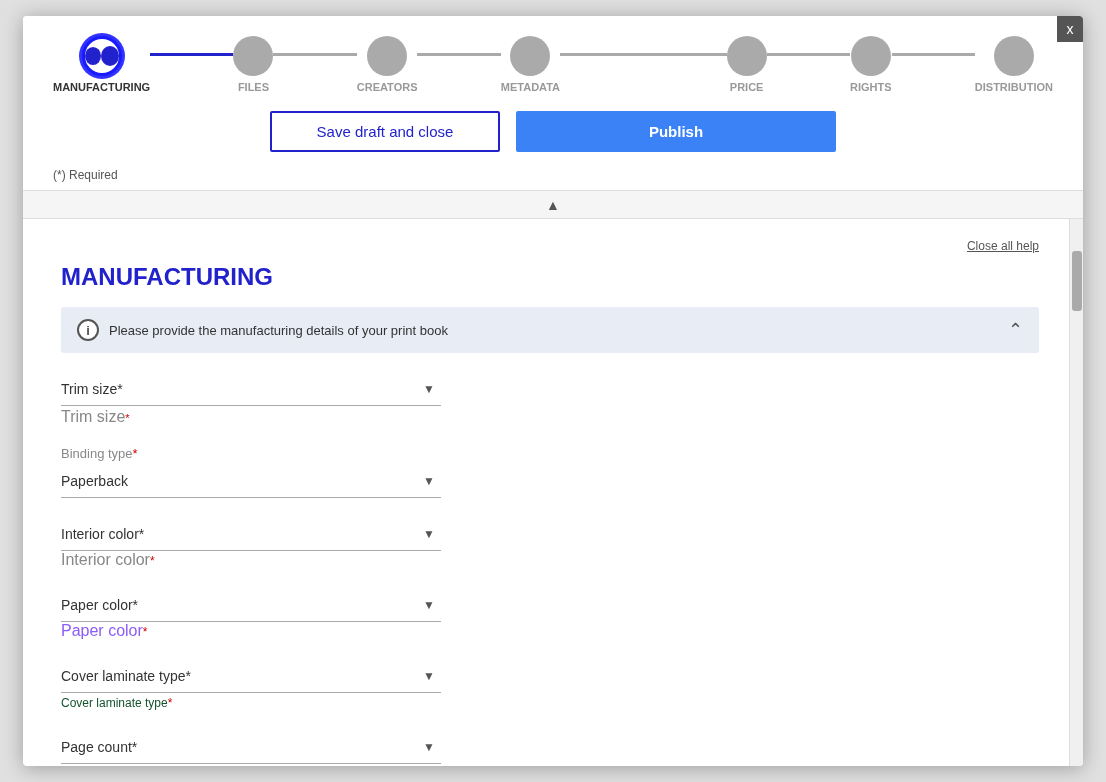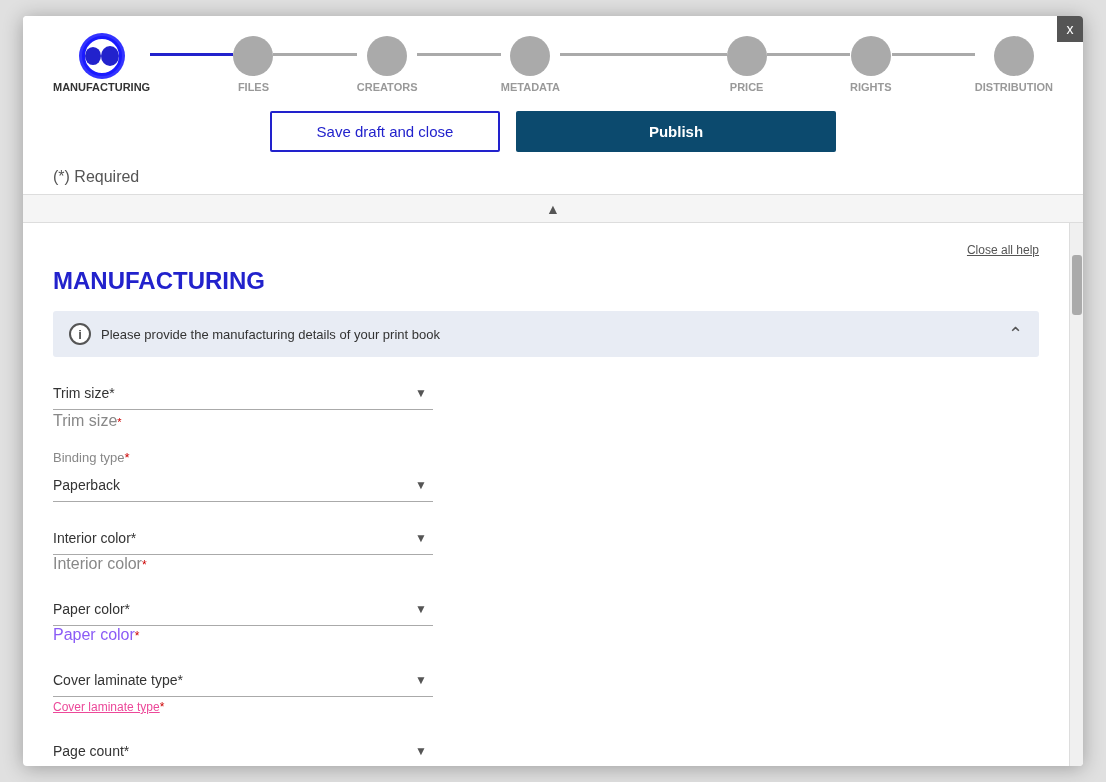--- a/index.html
+++ b/index.html
@@ -110,38 +110,39 @@
       background: #fff;
       color: #2222cc;
       font-size: 15px;
       cursor: pointer;
       border-radius: 2px;
       min-width: 230px;
     }
     .btn-publish {
       padding: 10px 30px;
       border: none;
-      background: #0c4a6e;
+      background: #3b82f6;
       color: #fff;
       font-size: 15px;
       font-weight: bold;
       cursor: pointer;
       border-radius: 2px;
       min-width: 320px;
     }
     .required-note {
-      font-size: 16px;
+      font-size: 12px;
       color: #555;
       padding-bottom: 8px;
     }
     
     .main-content {
       display: flex;
       flex: 1;
       overflow: hidden;
+      margin-left: 8px;
     }
     .scrollable-area {
       flex: 1;
       overflow-y: auto;
       padding: 20px 30px;
       position: relative;
     }
     .right-scrollbar {
       width: 14px;
       background: #f0f0f0;
@@ -416,21 +417,21 @@
       </div>
 
       <div class="form-field">
         <div class="select-wrapper">
           <select>
             <option value="" disabled="" selected="">Cover laminate type*</option>
           </select>
           <span class="select-arrow">▼</span>
         </div>
         <div>
-          <span style="color:#ec4899;font-size:12px;text-decoration:underline;">Cover laminate type</span><span style="color:#cc0000;font-size:12px;">*</span>
+          <span style="color:#14532d;font-size:12px;">Cover laminate type</span><span style="color:#cc0000;font-size:12px;">*</span>
         </div>
       </div>
 
       <div class="form-field">
         <div class="select-wrapper">
           <select>
             <option value="" disabled="" selected="">Page count*</option>
           </select>
           <span class="select-arrow">▼</span>
         </div>

